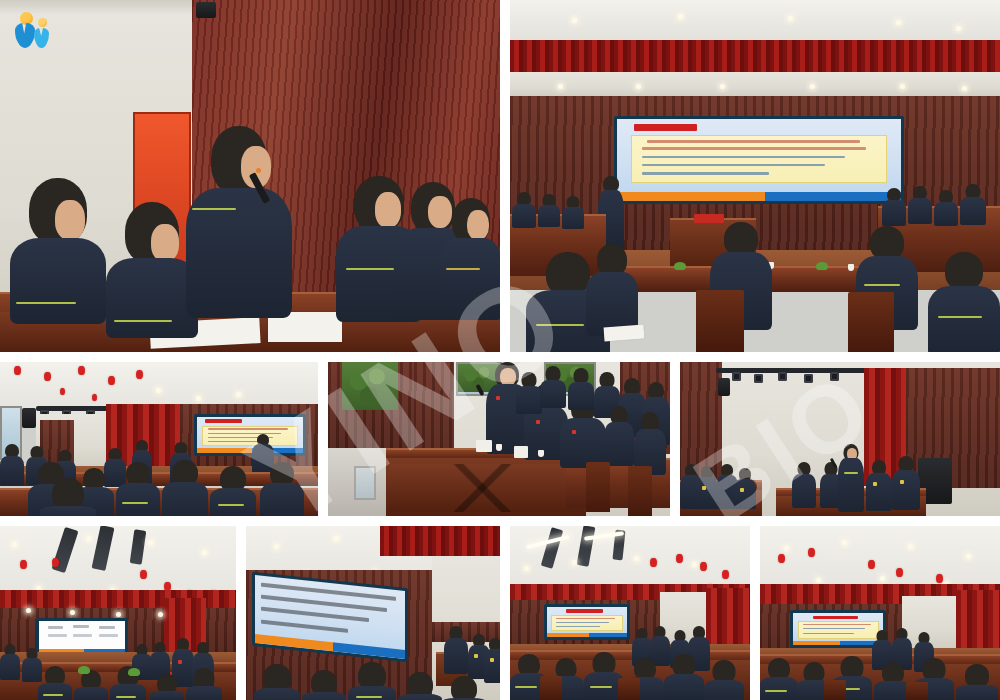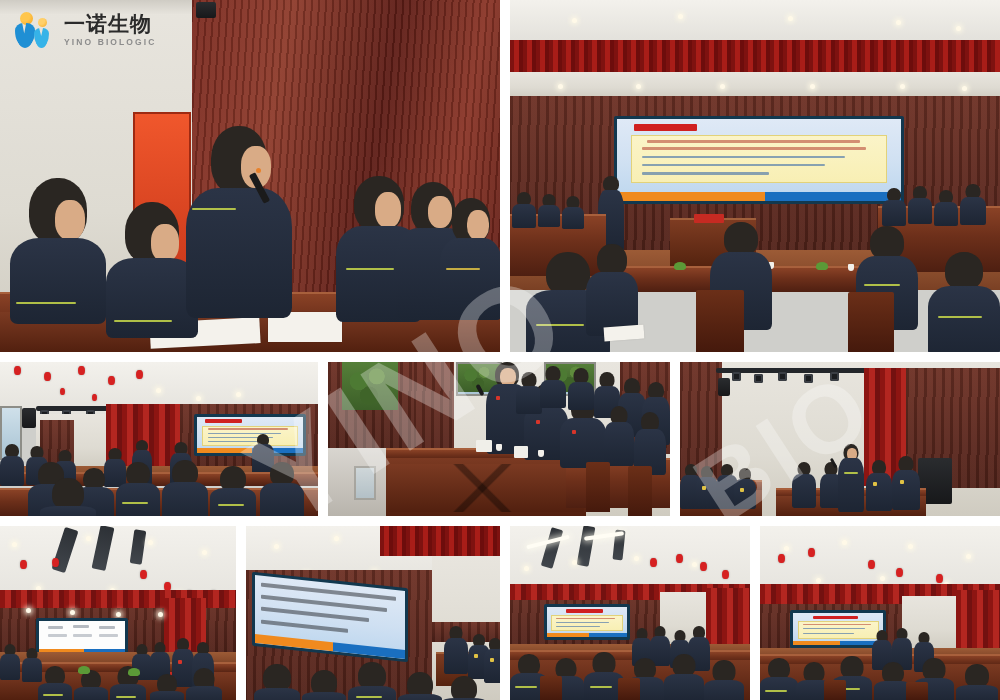--- a/index.html
+++ b/index.html
@@ -908,19 +908,15 @@
     <div class="wm-text" id="wm2">BIO</div>
   </div>
 
   <div id="logo">
     <div class="mark">
       <div class="dot-o"></div>
       <div class="dot-y"></div>
       <div class="fig-a"></div>
       <div class="fig-b"></div>
     </div>
-    <div class="words">
-      <div class="cn">一诺生物</div>
-      <div class="en">YINO BIOLOGIC</div>
-    </div>
   </div>
 
 </div>
 
 </body></html>

